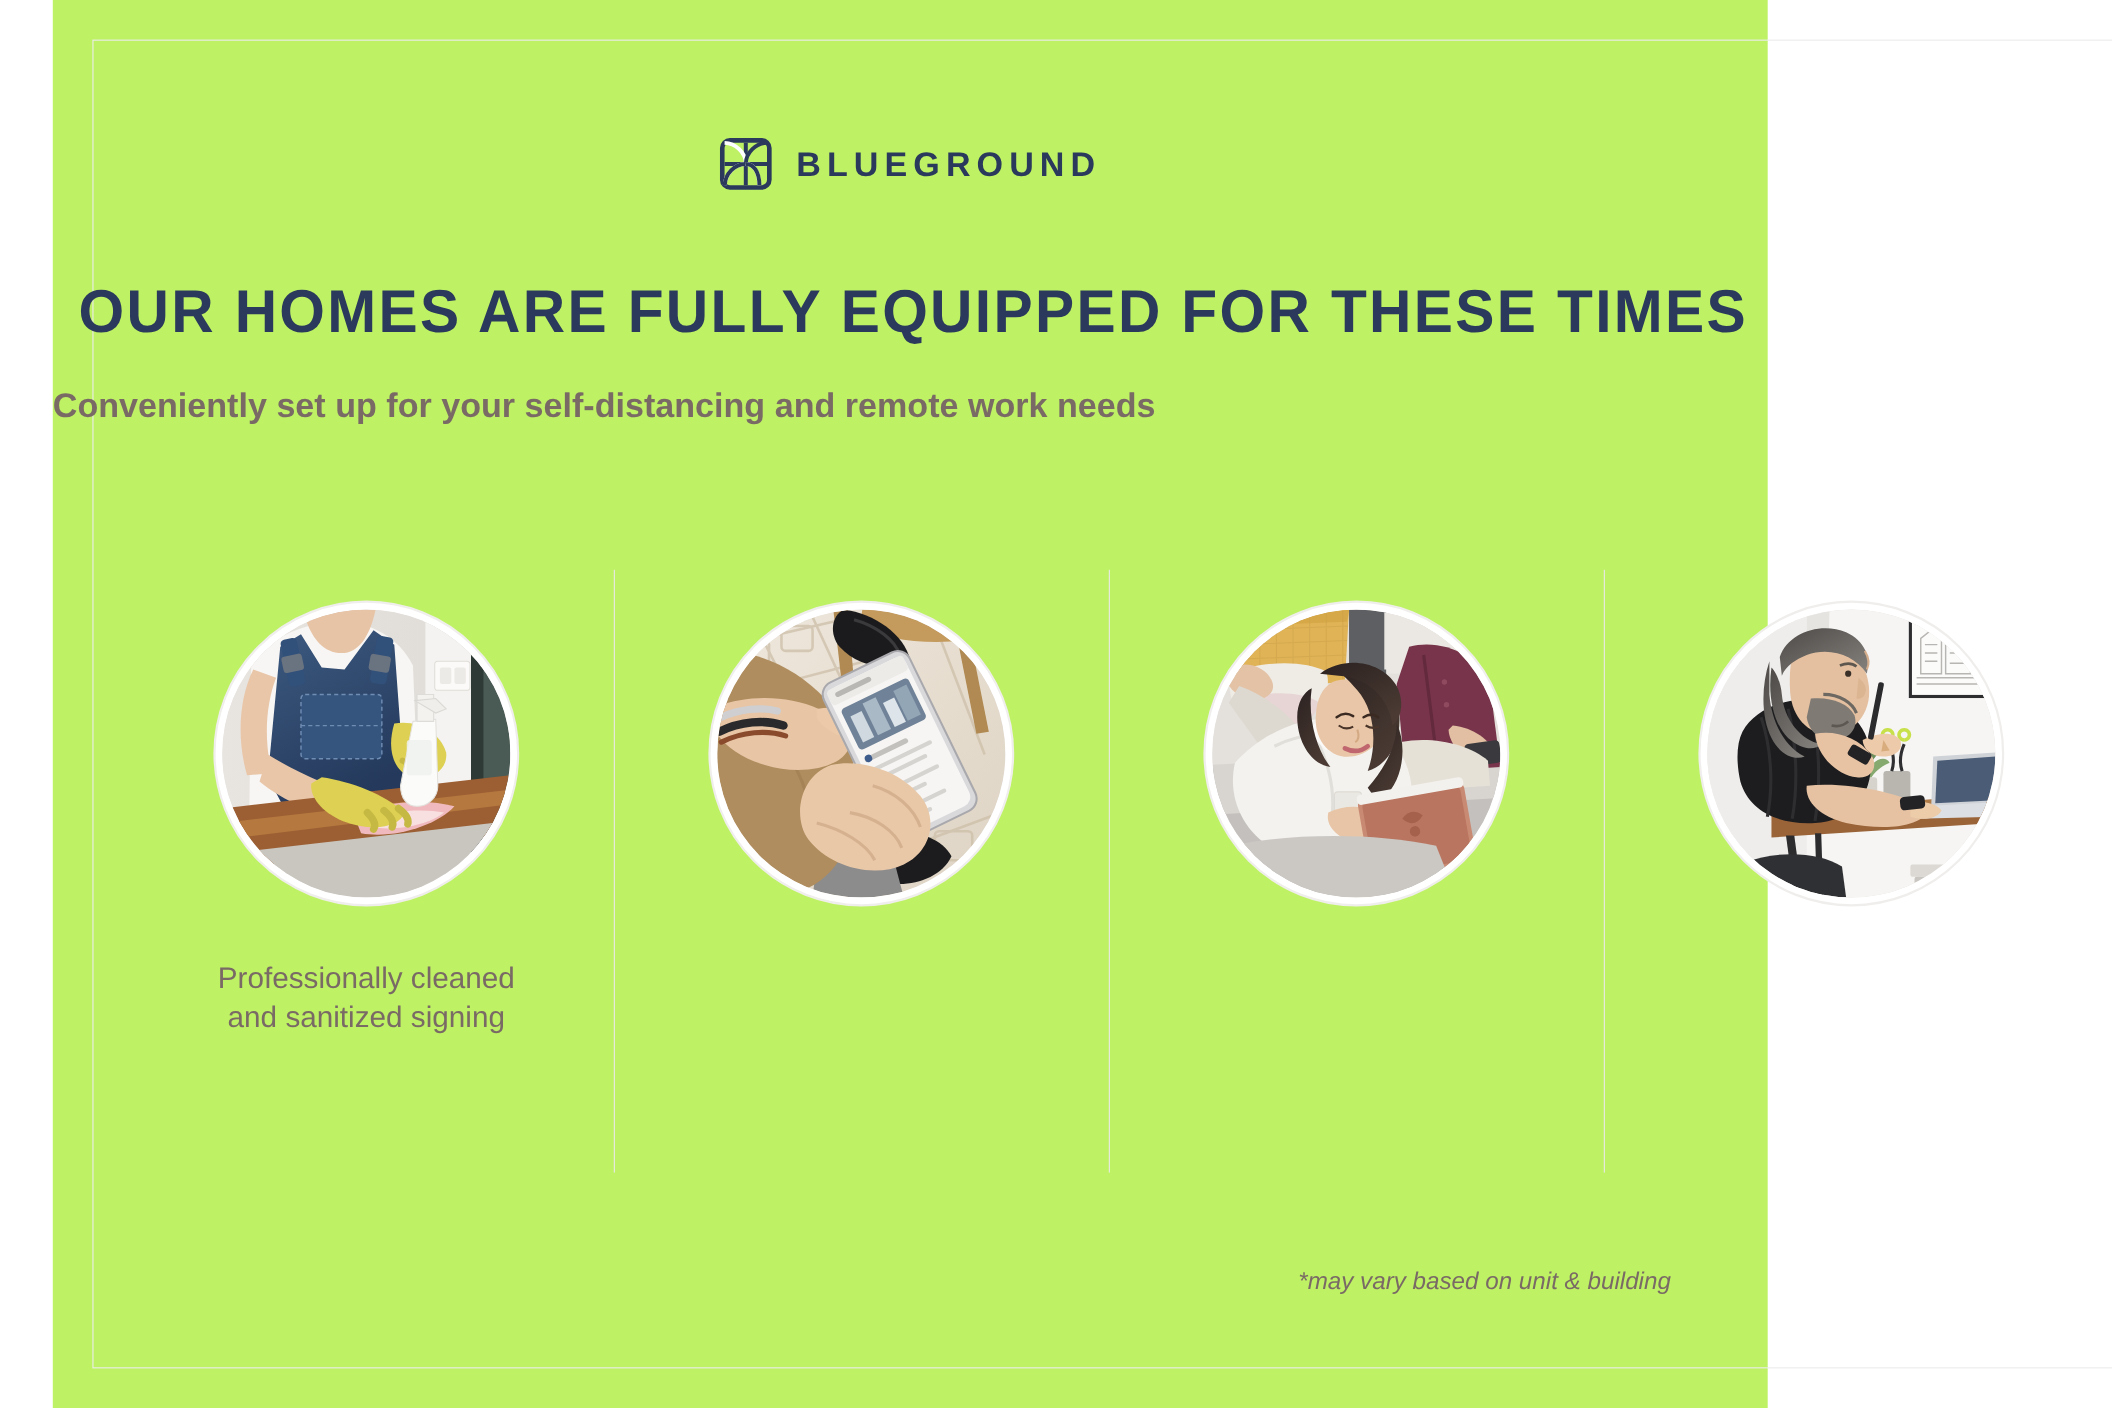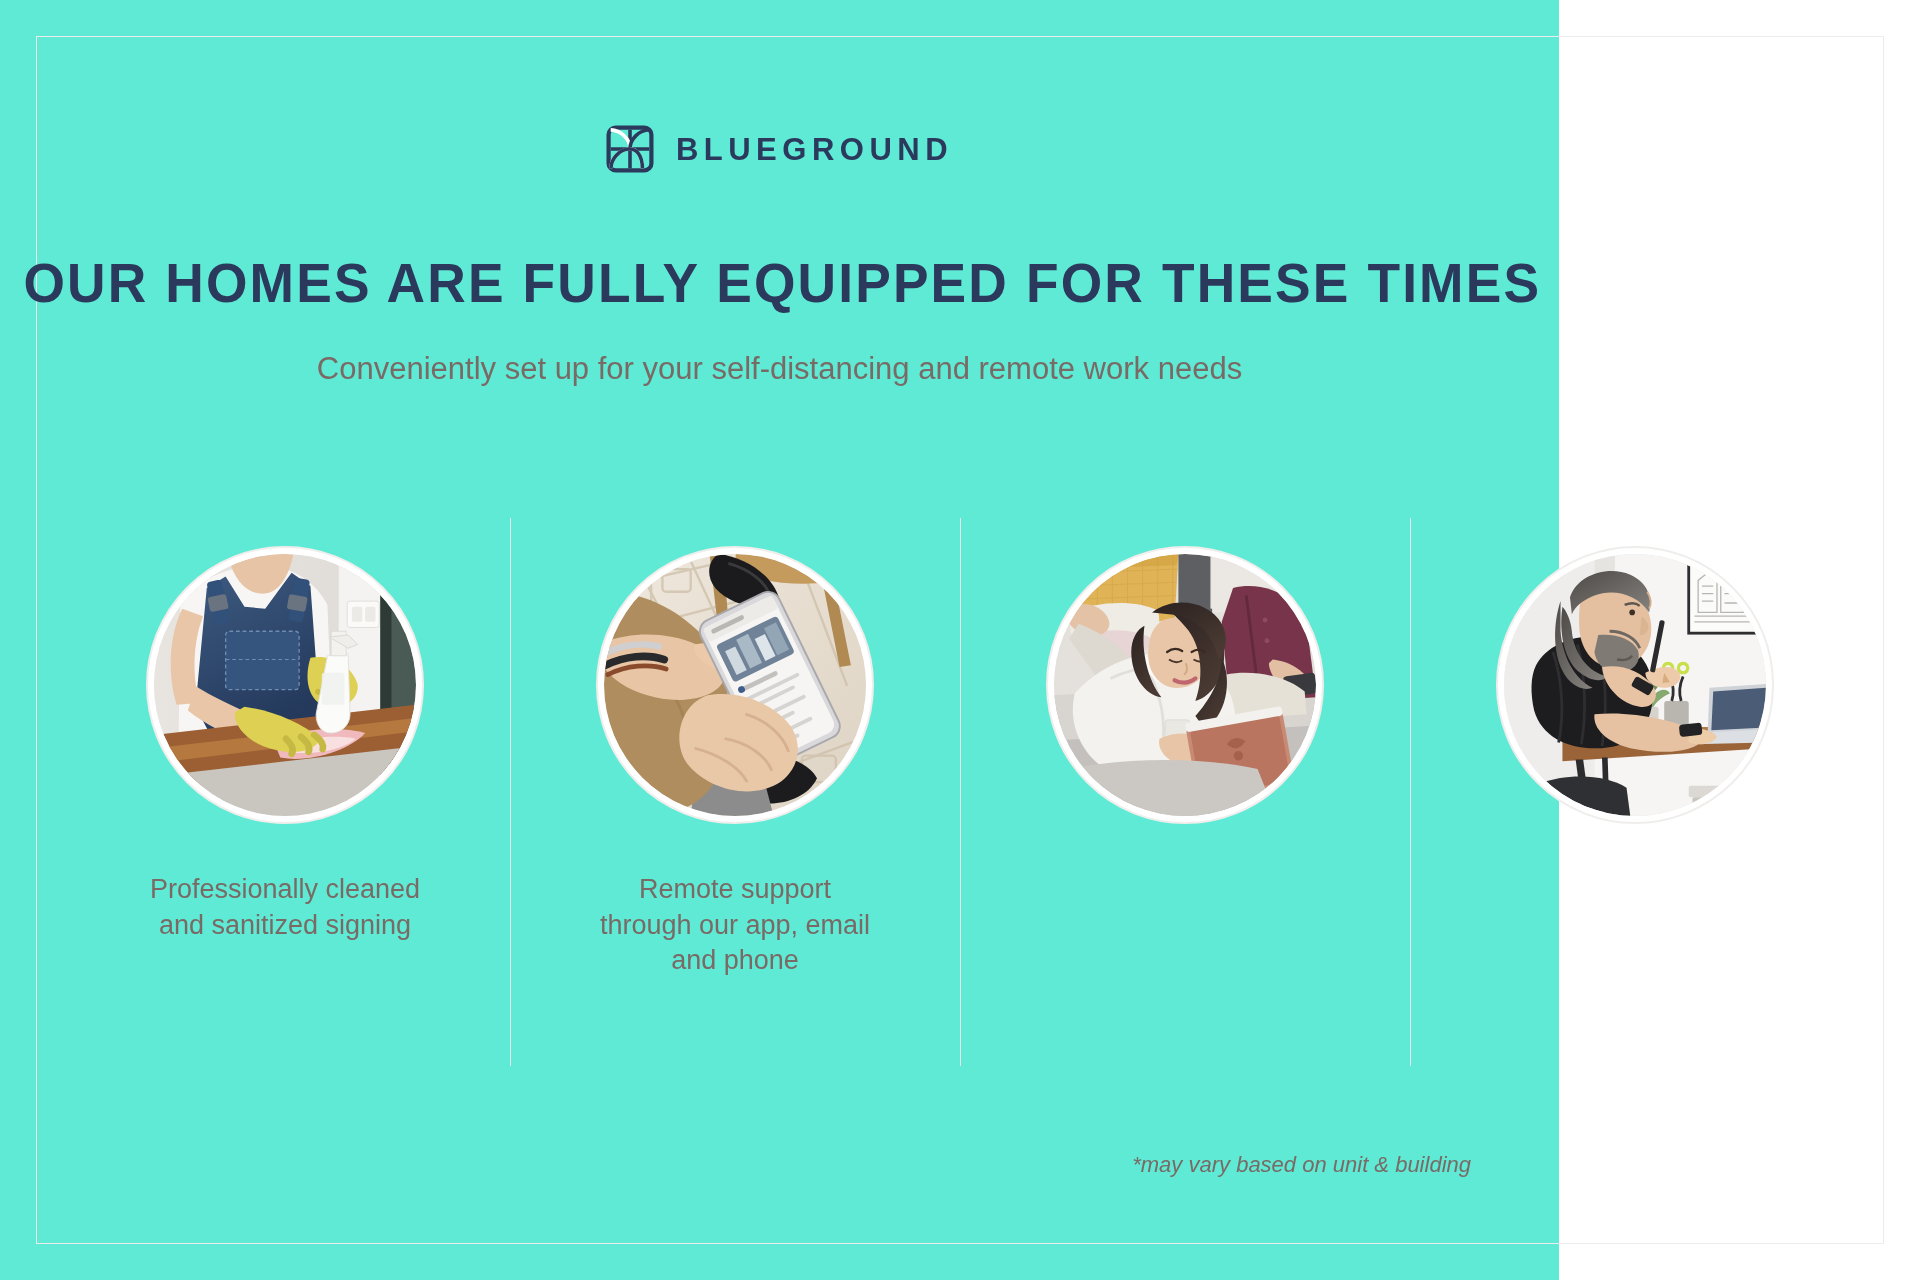--- a/index.html
+++ b/index.html
@@ -5,21 +5,22 @@
   * { margin:0; padding:0; box-sizing:border-box; }
   html, body {
     width:1920px; height:1280px;
     background:#ffffff;
     font-family:"Liberation Sans", sans-serif;
     overflow:hidden;
   }
   .page {
     position:relative;
     width:1559px; height:1280px;
-    background:#5eead4;
+    background:#bef264;
+    margin-left:48px;
   }
   .frame-border {
     position:absolute;
     left:36px; top:36px;
     width:1848px; height:1208px;
     border:1px solid #ececec;
     pointer-events:none;
   }
 
   
@@ -48,23 +49,23 @@
     font-weight:700;
     letter-spacing:2.2px;
     color:#2b3a5c;
     line-height:1.05;
     white-space:nowrap;
     transform:scaleX(0.97);
   }
   .subhead {
     position:absolute;
     top:350px; left:0; right:0;
-    text-align:center;
+    text-align:left;
     font-size:31px;
-    font-weight:400;
+    font-weight:700;
     color:#7a6a66;
     line-height:1.2;
     white-space:nowrap;
   }
 
   
   .columns {
     position:absolute;
     top:518px;
     left:60px;
@@ -288,23 +289,20 @@
               </g>
 
               <path d="M110 150 C140 144 176 156 196 180 C214 202 206 234 180 246 C150 260 108 248 88 222 C72 200 80 160 110 150 Z" fill="#e9c8a8"></path>
               <path d="M150 170 C172 176 190 192 196 210" stroke="#d6b190" stroke-width="3" fill="none"></path>
               <path d="M128 196 C152 200 172 214 178 230" stroke="#d6b190" stroke-width="3" fill="none"></path>
               <path d="M96 206 C120 212 144 226 152 242" stroke="#d6b190" stroke-width="3" fill="none"></path>
             </g>
           </svg>
         </div>
       </div>
-      <p class="caption">Remote support
-through our app, email
-and phone</p>
     </div>
 
     <div class="col">
       <div class="circle-wrap">
         <div class="circle">
           <svg viewBox="0 0 278 278" preserveAspectRatio="xMidYMid slice" aria-hidden="true">
             <defs>
               <clipPath id="c3">
                   <circle cx="139" cy="139" r="139"></circle>
                 </clipPath>

